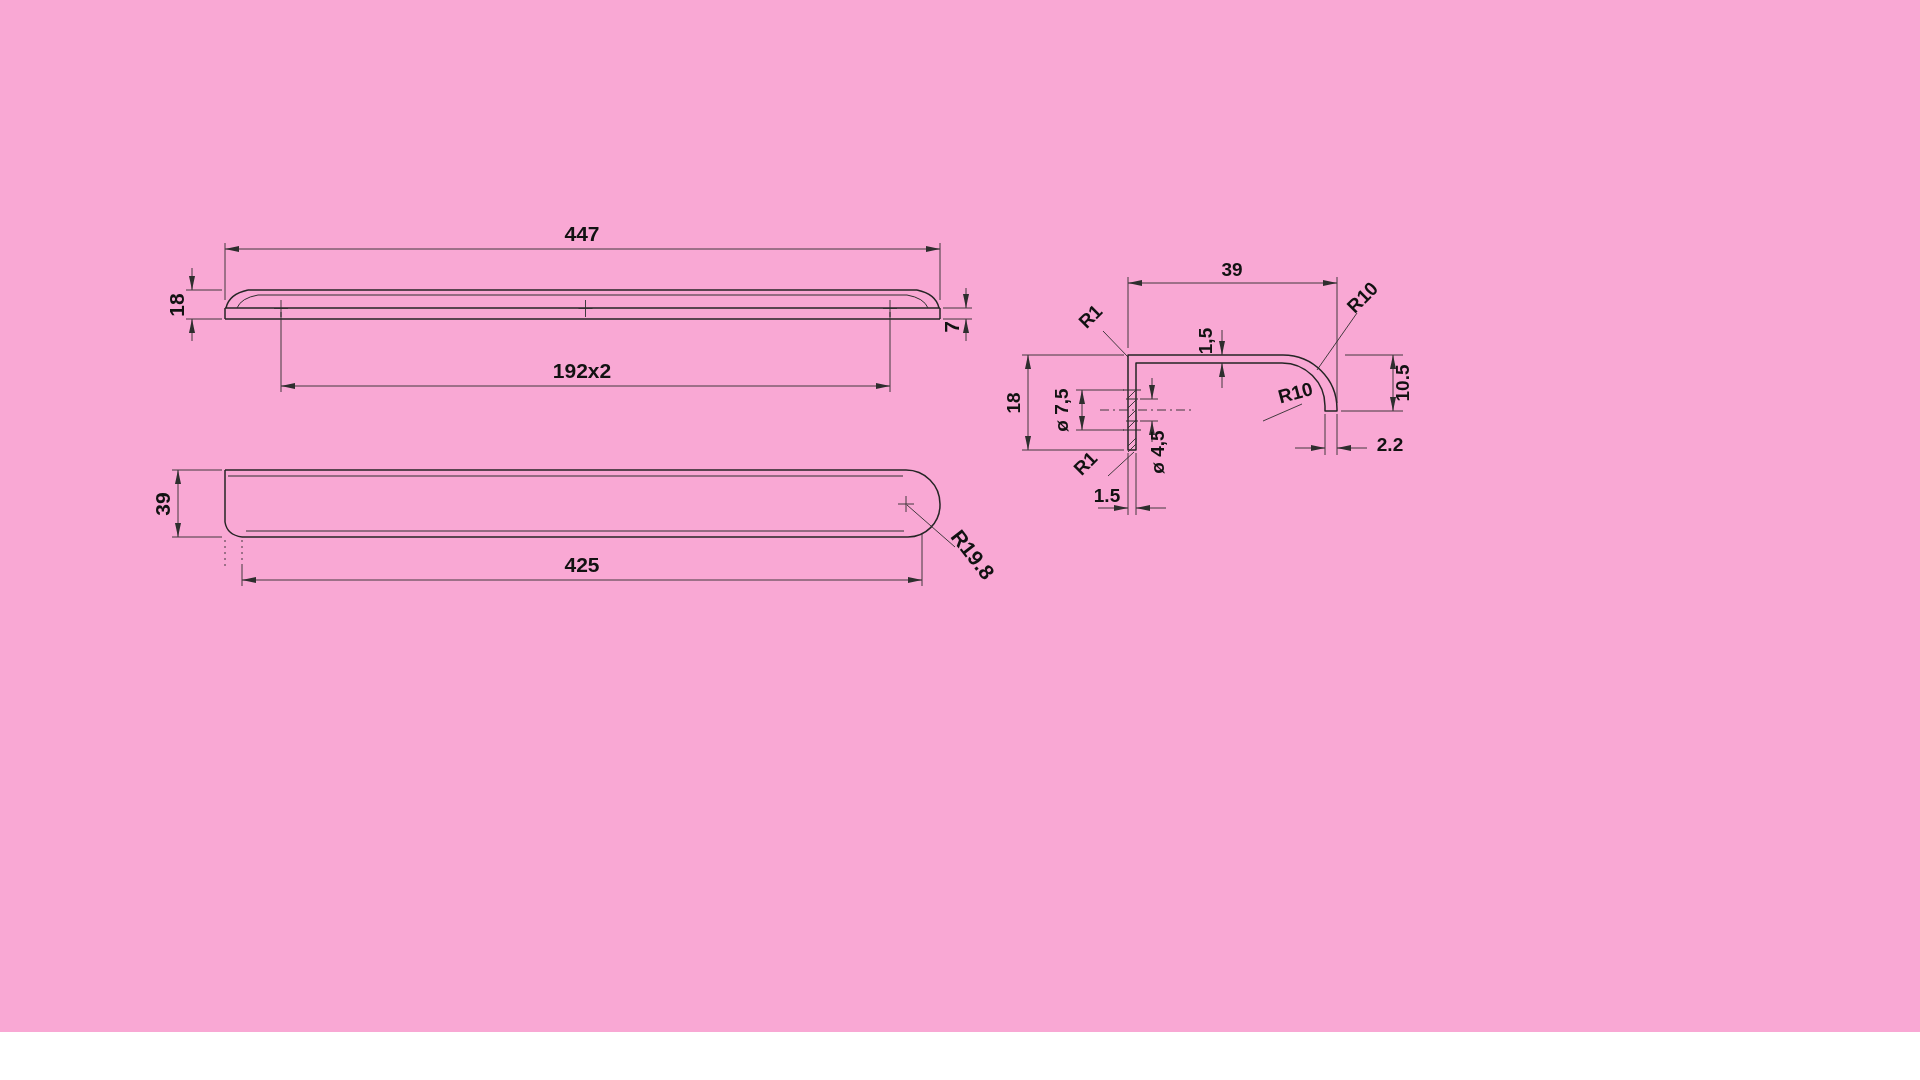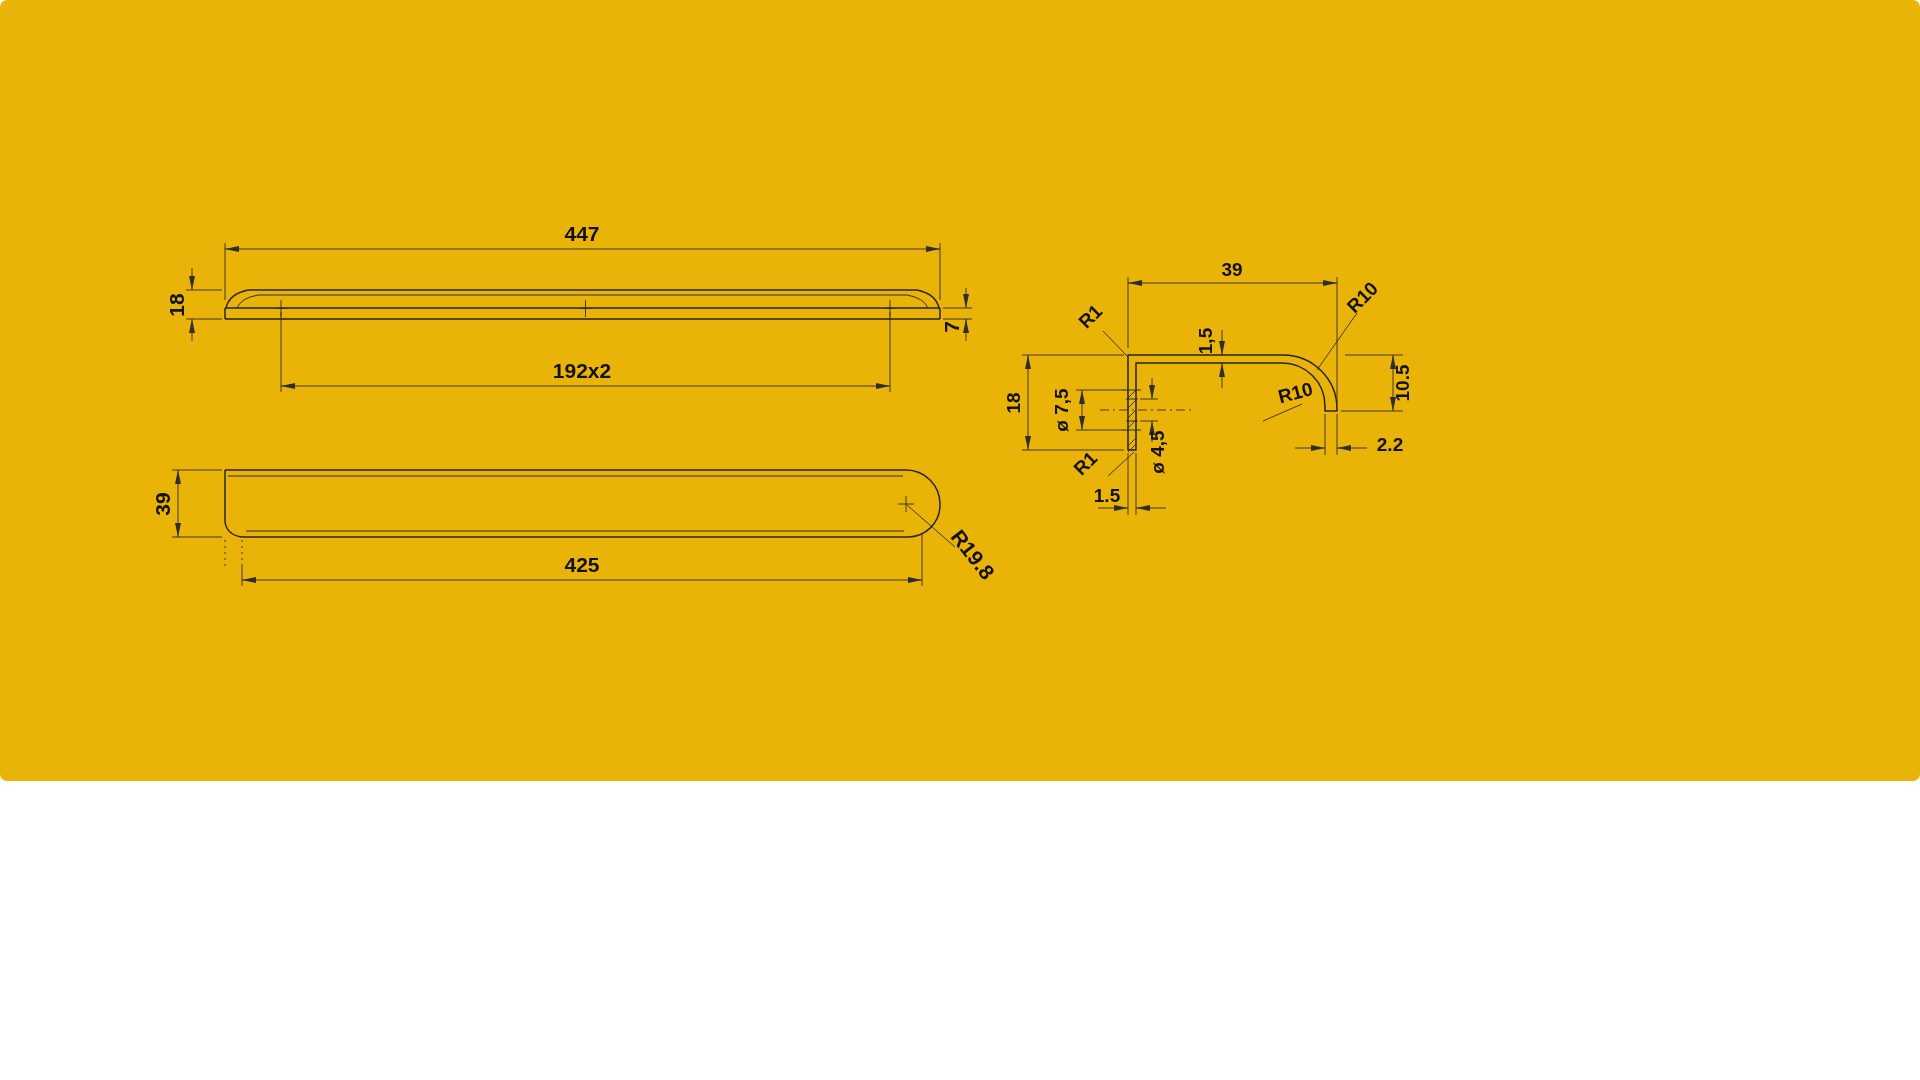--- a/index.html
+++ b/index.html
@@ -4,21 +4,21 @@
 <style>
   html, body {
     margin: 0;
     padding: 0;
     background: #ffffff;
     width: 1920px;
     height: 1080px;
     overflow: hidden;
     font-family: "Liberation Sans", sans-serif;
   }
-  .stage { position: relative; width: 1920px; height: 781px; background:#eab308;border-radius:7px; }
+  .stage { position: relative; width: 1920px; height: 1032px; background:#f9a8d4; }
   svg { display:block; }
   .geo { stroke:#252525; stroke-width:1.5; fill:none; stroke-linejoin:round; stroke-linecap:butt; }
   .geo2 { stroke:#2e2e2e; stroke-width:1; fill:none; }
   .dim { stroke:#2e2e2e; stroke-width:0.9; fill:none; }
   .dash { stroke:#2e2e2e; stroke-width:0.9; fill:none; stroke-dasharray:9 4 2 4; }
   .dot { stroke:#2e2e2e; stroke-width:0.9; fill:none; stroke-dasharray:2 4; }
   text { font-family:"Liberation Sans", sans-serif; font-weight:bold; fill:#121212; }
   .t21 { font-size:21px; }
   .t19 { font-size:19px; }
   .mid { text-anchor:middle; }

